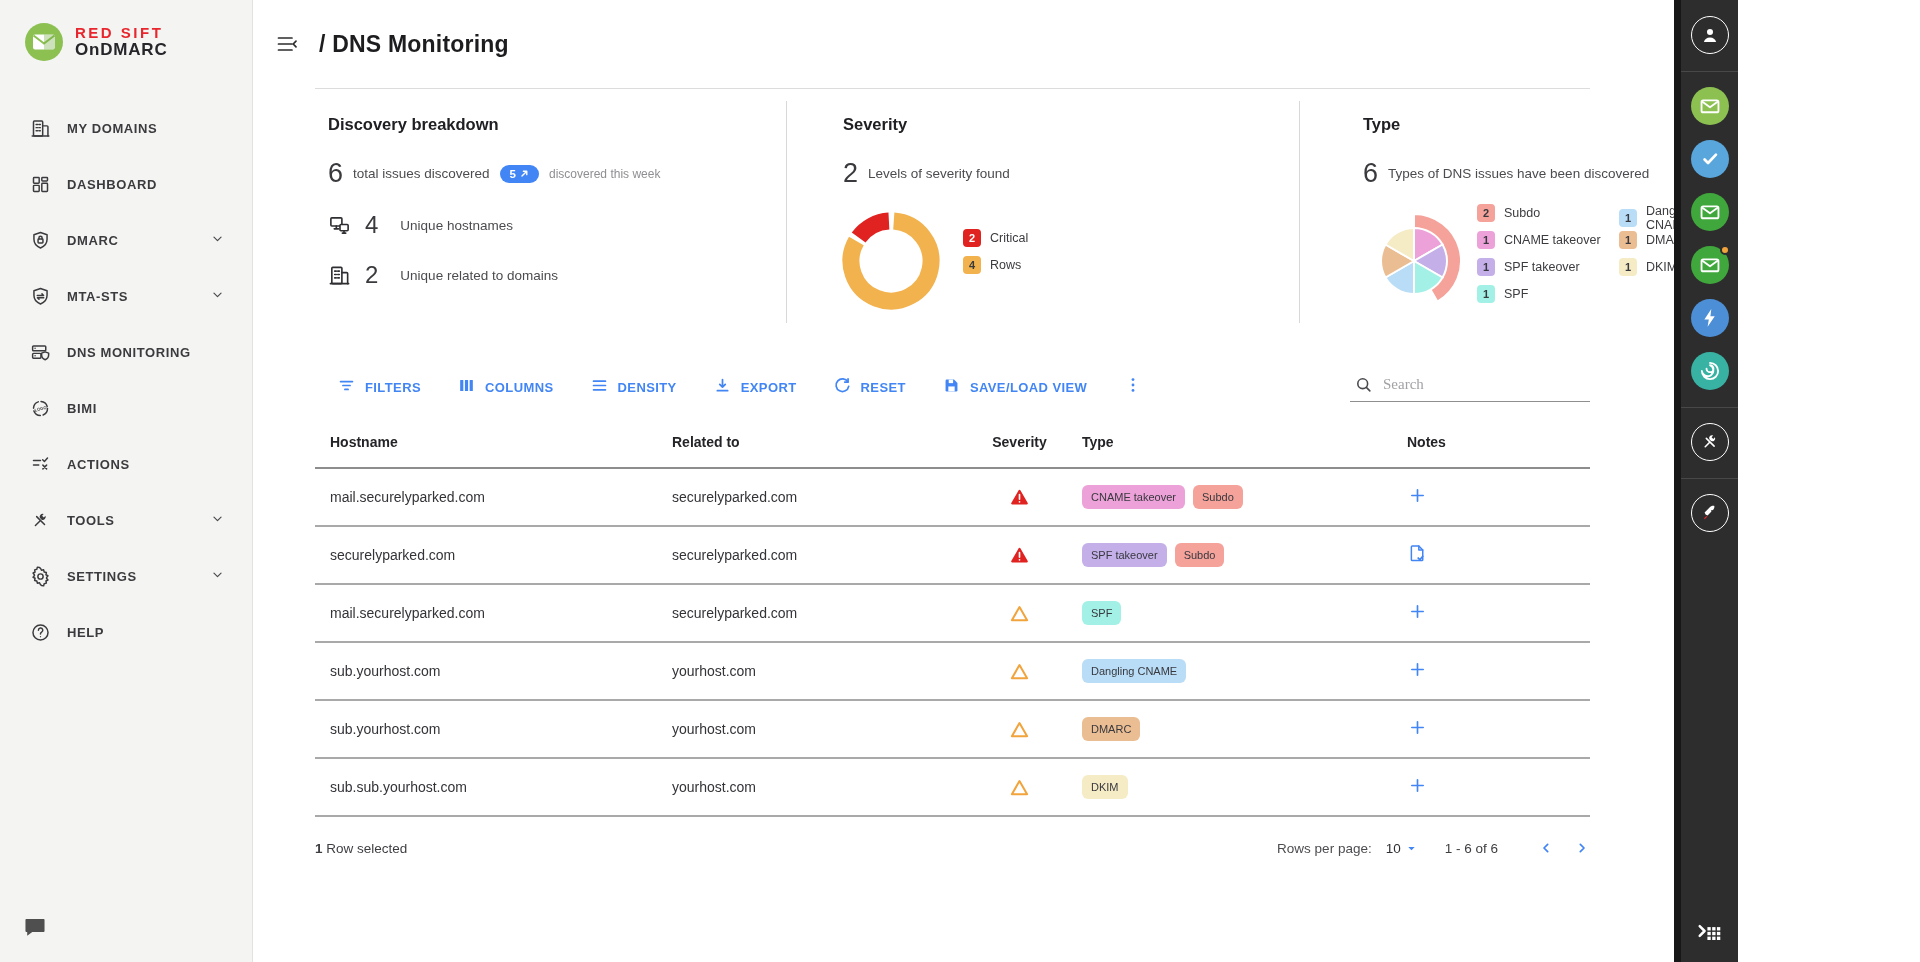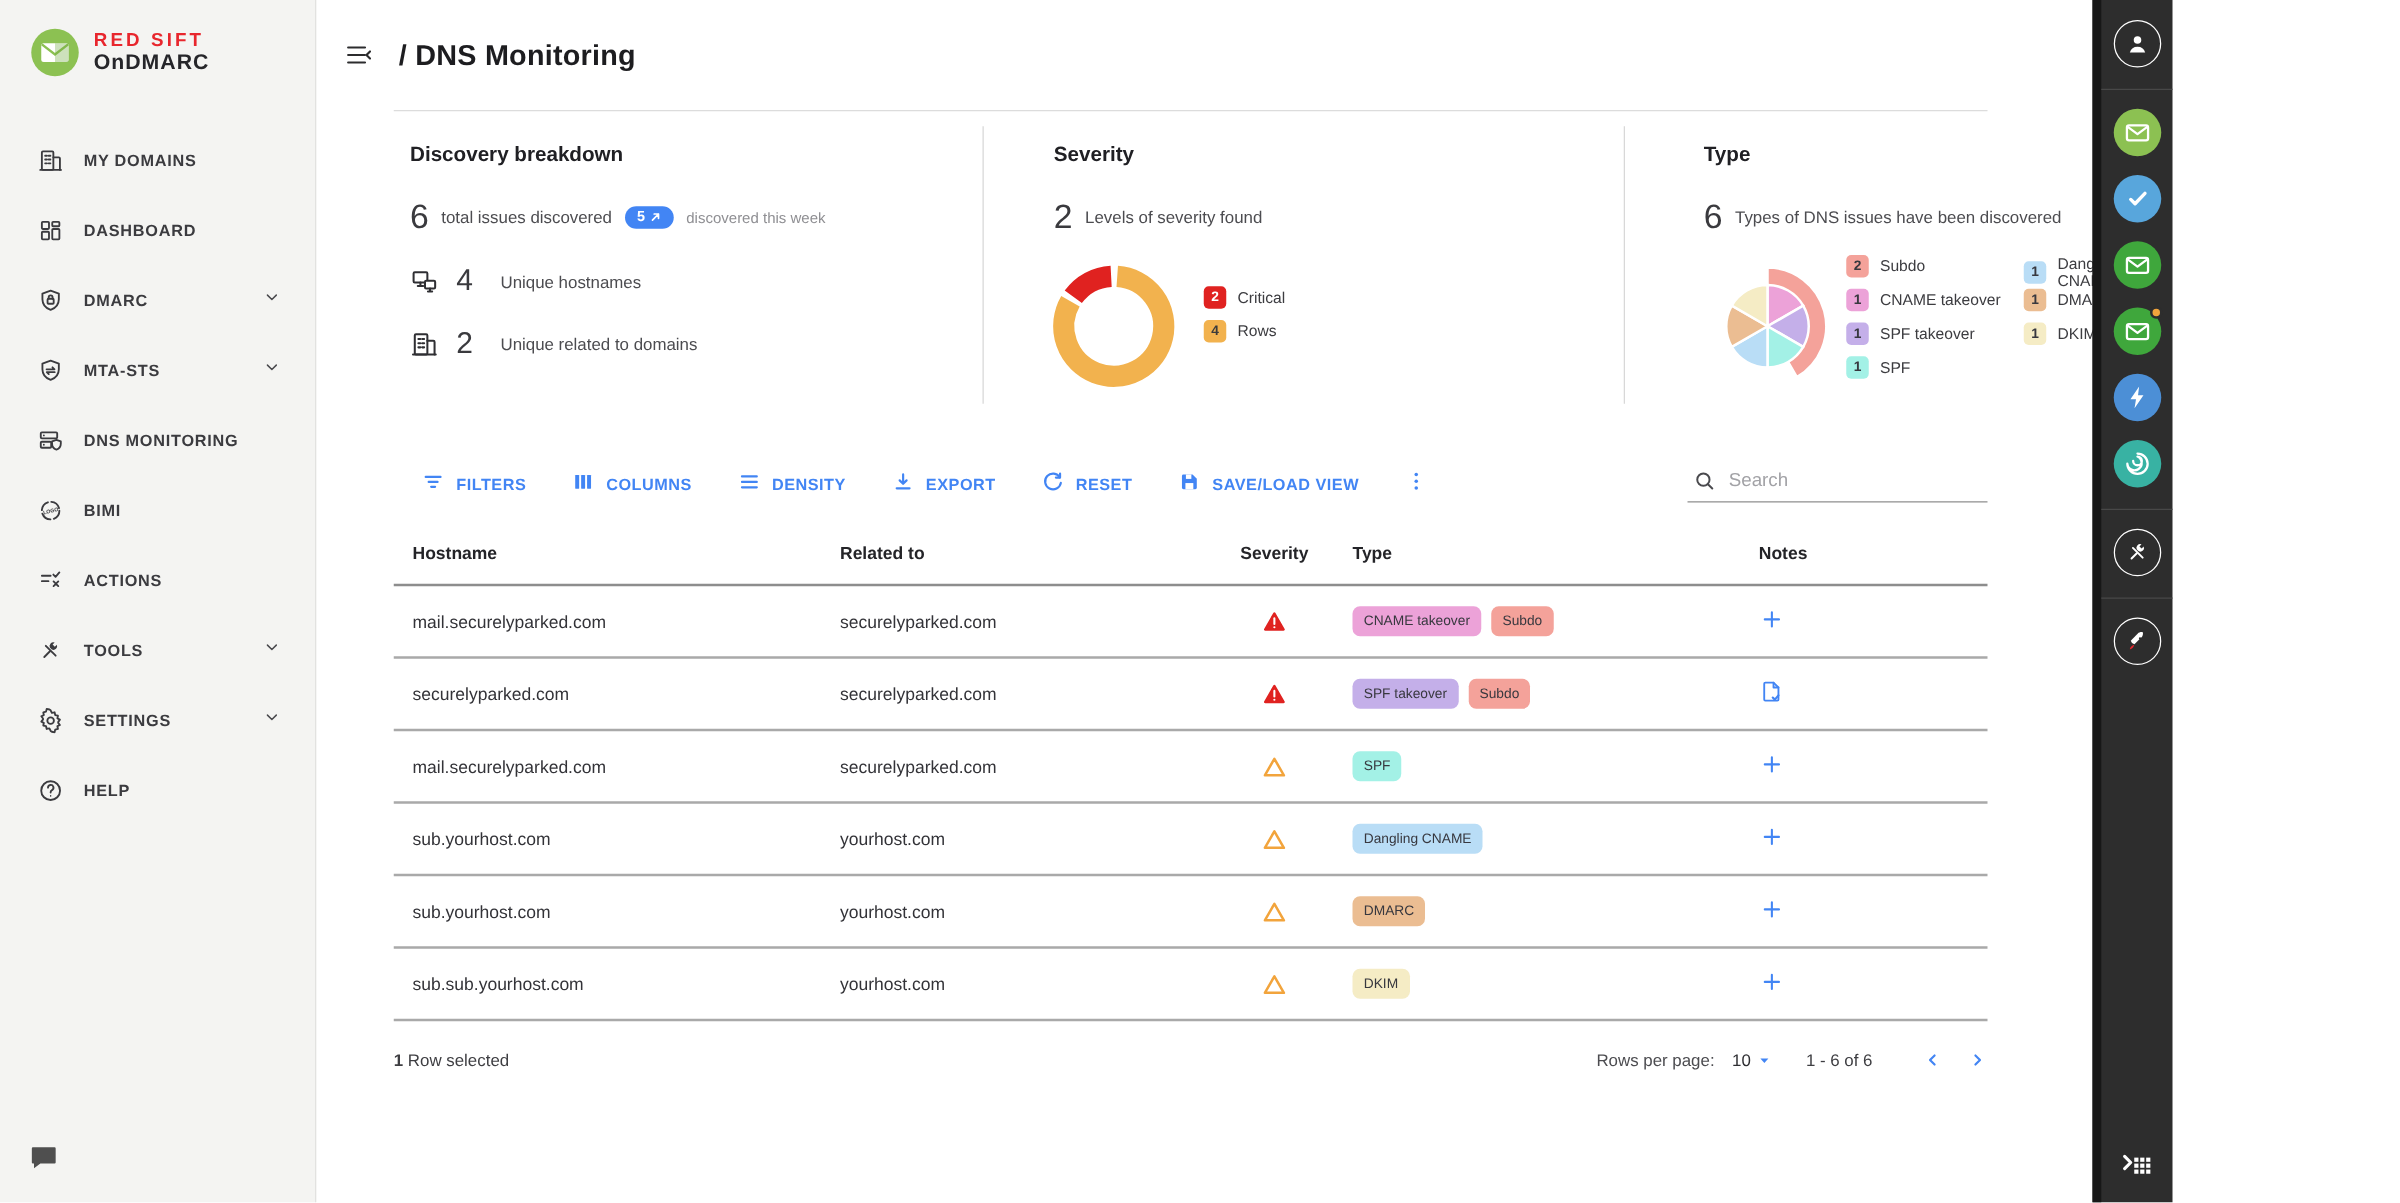--- a/index.html
+++ b/index.html
@@ -41,21 +41,21 @@
   .leg-row { position:absolute; display:flex; align-items:center; gap:9px; }
   .leg-badge { min-width:18px; height:18px; border-radius:4px; display:inline-flex; align-items:center; justify-content:center; font-size:11px; font-weight:700; padding:0 4px; }
   .leg-label { font-size:12.5px; color:#3c3c40; }
   .chart-abs { position:absolute; }
 
   
   .toolbar { display:flex; align-items:center; margin:16px 84px 0 62px; height:56px; padding-left:22px; flex-shrink:0; }
   .tbtn { display:flex; align-items:flex-end; gap:9px; color:#4285f4; font-size:13px; font-weight:600; letter-spacing:0.4px; margin-right:36px; cursor:pointer; white-space:nowrap; }
   .kebab-btn { color:#4285f4; cursor:pointer; display:flex; margin-right:0; }
   .searchbox { margin-left:auto; width:240px; display:flex; align-items:center; gap:10px; border-bottom:1px solid #8f8f8f; padding:6px 2px 7px 4px; color:#7f7f83; }
-  .searchbox input { border:none; outline:none; background:transparent; font-size:15px; width:100%; color:#3c3c40; font-family:Liberation Sans, sans-serif; }
+  .searchbox input { border:none; outline:none; background:transparent; font-size:15px; width:100%; color:#3c3c40; font-family:Liberation Serif, serif; }
   .searchbox input::placeholder { color:#a2a2a6; }
 
   
   .table { margin:4px 84px 0 62px; }
   .trow { display:grid; grid-template-columns:342px 315px 95px 325px 326px 1fr; align-items:center; height:58px; border-bottom:2px solid #a9a9a9; font-size:14px; color:#333338; }
   .trow.thead { height:52px; border-bottom:2px solid #8d8d8d; font-weight:700; font-size:14px; color:#242428; }
   .cell { padding-left:15px; }
   .cell.center { display:flex; justify-content:center; padding-left:0; }
   .chips { display:flex; gap:8px; }
   .chip { padding:6px 9px; border-radius:6px; font-size:11px; font-weight:500; color:#38383f; white-space:nowrap; }

